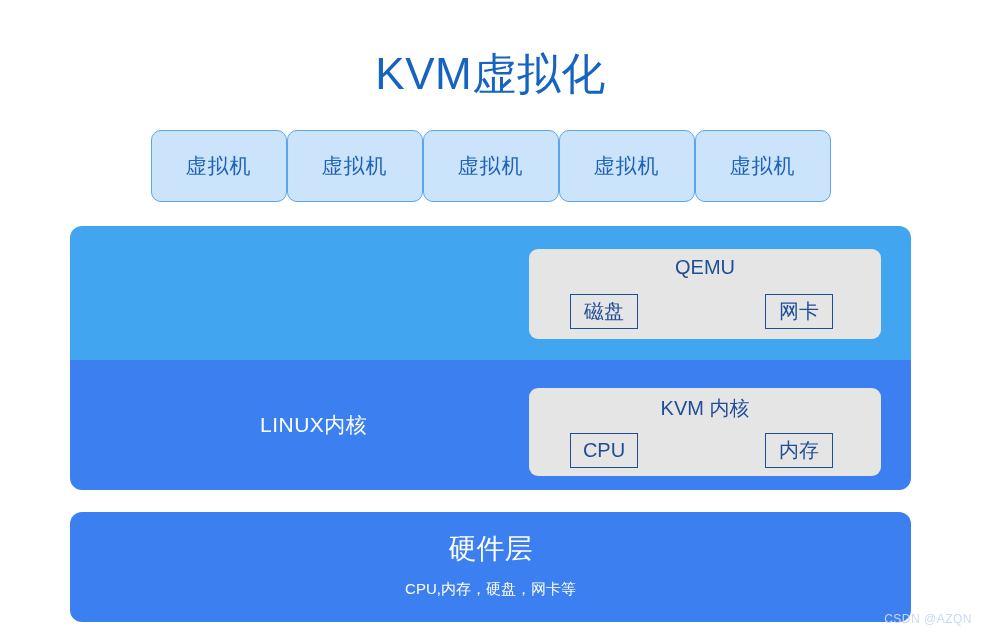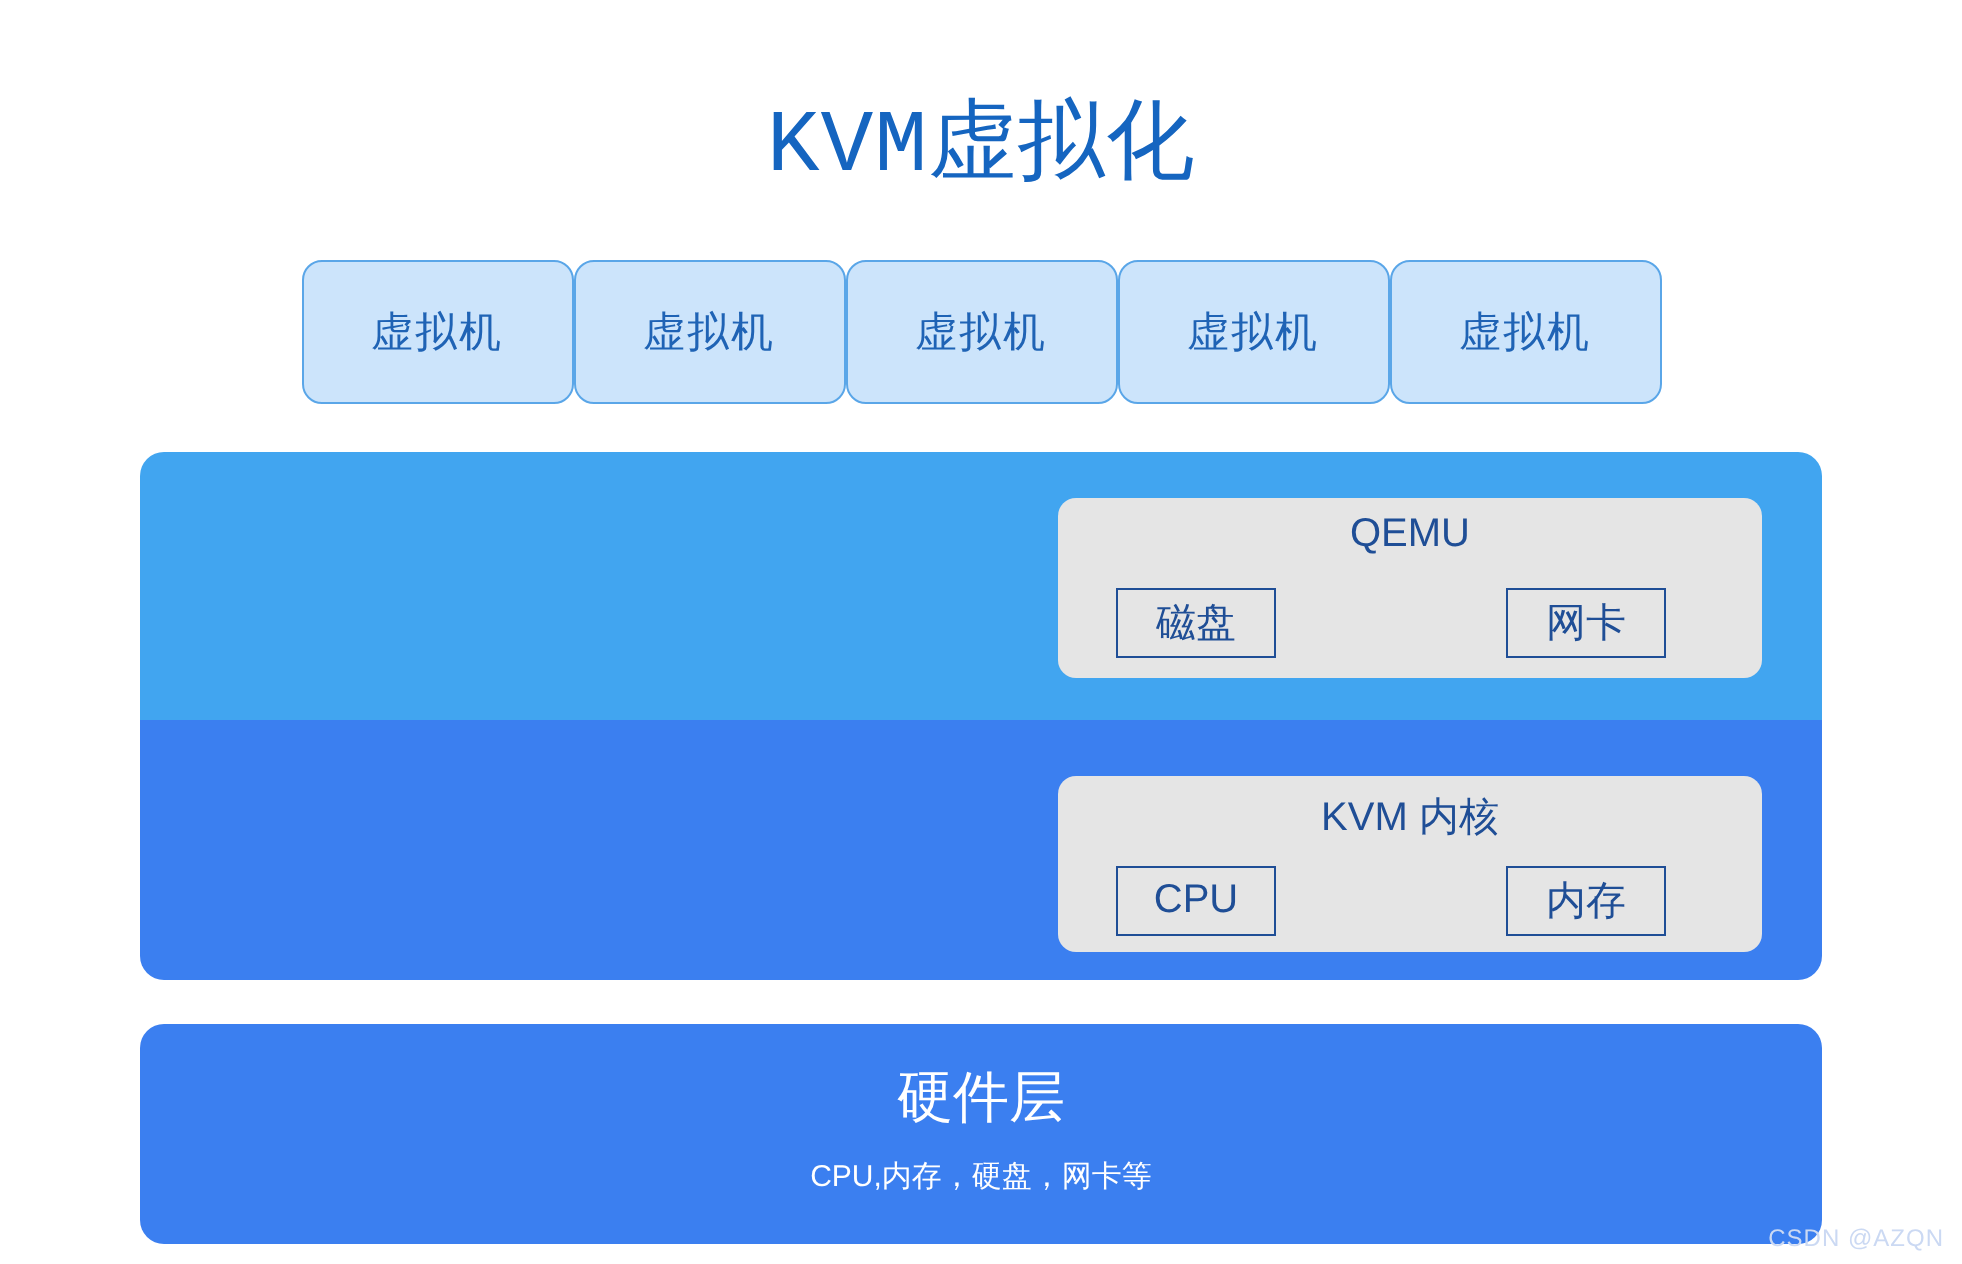--- a/index.html
+++ b/index.html
@@ -24,21 +24,20 @@
     left: 0;
     top: 46px;
     width: 981px;
     text-align: center;
     font-size: 44px;
     line-height: 56px;
     font-weight: 400;
     color: #1565c0;
     letter-spacing: 0.5px;
     white-space: nowrap;
-    font-family: Liberation Mono, monospace;
   }
 
   
   #vm-row {
     position: absolute;
     left: 70px;
     top: 130px;
     width: 841px;
     height: 72px;
     display: flex;
@@ -122,22 +121,23 @@
     position: absolute;
     box-sizing: border-box;
     border: 1.8px solid #1f4e96;
     background: transparent;
     display: flex;
     align-items: center;
     justify-content: center;
     font-size: 20px;
     color: #1f4e96;
     height: 35px;
-    width: 80px;
+    width: 68px;
     top: 45px;
+    margin-left: 12px;
   }
   .chip-left { left: 29px; }
   .chip-right { left: 224px; }
 
   
   #linux-kernel-label {
     position: absolute;
     left: 190px;
     top: 185px;
     font-size: 21px;
@@ -226,20 +226,21 @@
     </div>
 
     <div id="kernel-band">
       <div id="kvm-panel" class="inner-panel">
         <div class="panel-title">KVM 内核</div>
         <div class="chip chip-left">CPU</div>
         <div class="chip chip-right">内存</div>
       </div>
     </div>
 
+    <div id="linux-kernel-label">LINUX内核</div>
   </div>
 
   <div id="hardware-layer">
     <div id="hardware-title">硬件层</div>
     <div id="hardware-subtitle">CPU,内存，硬盘，网卡等</div>
   </div>
 
   <div id="watermark">CSDN @AZQN</div>
 
 </div>

